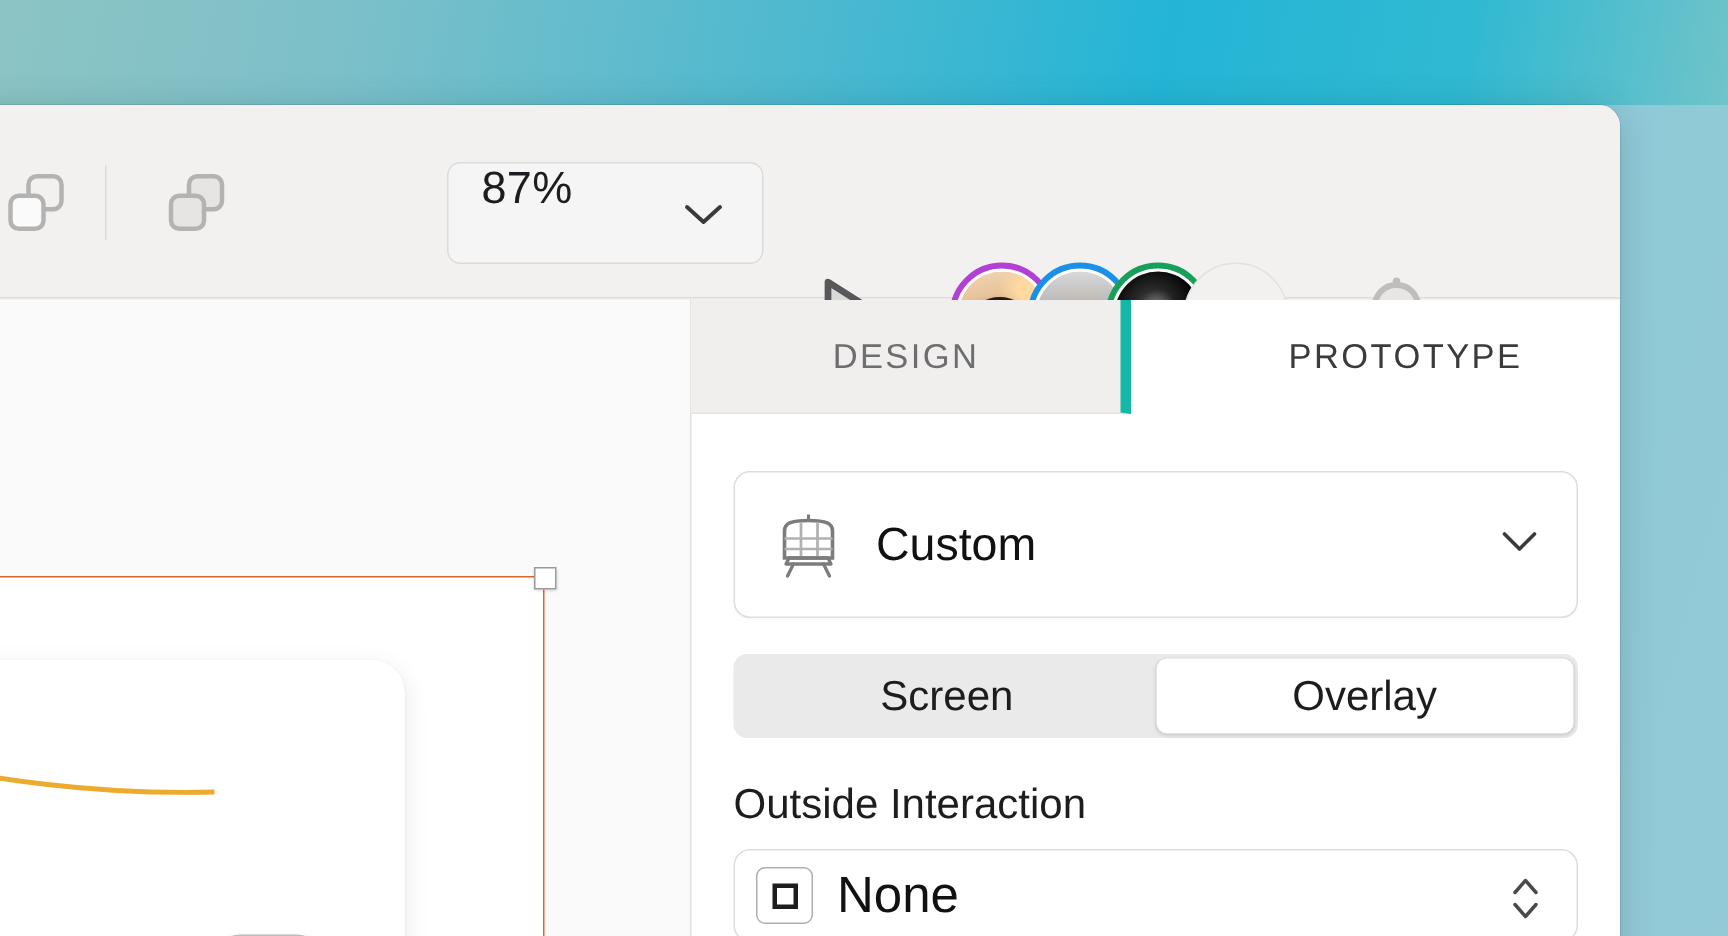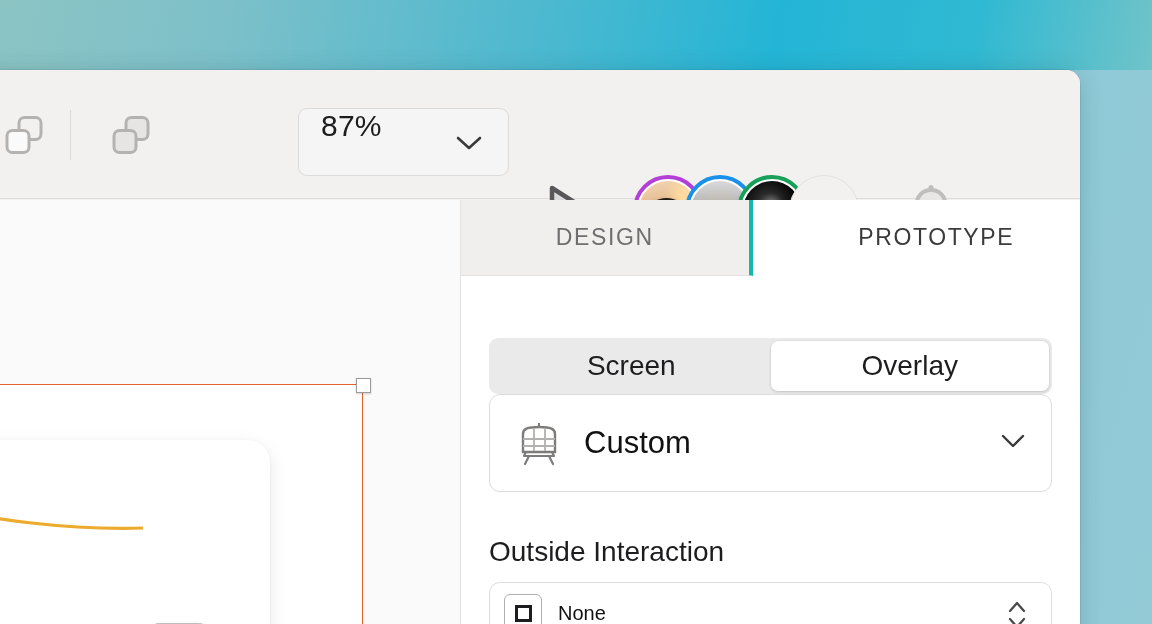--- a/index.html
+++ b/index.html
@@ -166,21 +166,21 @@
     border-left: 1px solid #e3e2e1;
   }
   #tab-bar { position: absolute; left: 0; top: 0; right: 0; height: 76px; display: flex; }
   .tab {
     flex: 1 1 0;
     display: flex; align-items: center; justify-content: center;
     font-size: 23px; letter-spacing: 1.6px;
     color: #6e6e70;
     background: #f0efee;
     border-bottom: 1px solid #e3e2e1;
-    border-right: 4px solid #14b8a6;
+    border-right: 7px solid #14b8a6;
   }
   .tab.active {
     background: #fff;
     color: #3b3b3d;
     border-bottom-color: transparent;
     padding-left: 40px;
   }
   .tab:last-child { border-right: none; }
 
   #panel-body { position: absolute; left: 0; top: 76px; right: 0; bottom: 0; padding: 38px 28px 0 28px; }
@@ -210,40 +210,40 @@
     display: flex; align-items: center; justify-content: center;
     font-size: 28px; color: #1d1d1f;
     border-radius: 7px;
   }
   .mode-option.selected {
     background: #fff;
     box-shadow: 0 1px 3px rgba(0,0,0,.16), 0 0 0 .5px rgba(0,0,0,.04);
   }
 
   #outside-interaction-label {
-    margin-top: 44px;
+    margin-top: 28px;
     font-size: 28px; color: #1d1d1f;
   }
   #outside-interaction-select {
     margin-top: 14px;
     height: 62px;
     background: #fff;
     border: 1px solid #dedddc;
     border-radius: 11px;
     display: flex; align-items: center;
     position: relative;
   }
   #oi-glyph {
     margin-left: 14px;
     width: 38px; height: 38px;
     border: 1.5px solid #b0afae; border-radius: 6px;
     display: flex; align-items: center; justify-content: center;
   }
   #oi-glyph i { width: 17px; height: 17px; border: 3px solid #1d1d1f; display:block; }
-  #oi-value { margin-left: 16px; font-size: 20px; color: #111; text-align: right; }
+  #oi-value { margin-left: 16px; font-size: 34px; color: #111; text-align: right; }
   #oi-stepper { position: absolute; right: 22px; top: 14px; }
 </style>
 </head>
 <body>
 
 <div id="desktop">
   <div id="desktop-bottom"></div>
 </div>
 
 <div id="app-window">
@@ -325,42 +325,42 @@
   </div>
 
   <div id="inspector">
 
     <div id="tab-bar">
       <div class="tab">DESIGN</div>
       <div class="tab active">PROTOTYPE</div>
     </div>
 
     <div id="panel-body">
-
-      <div id="mode-toggle">
-        <div class="mode-option">Screen</div>
-        <div class="mode-option selected">Overlay</div>
-      </div>
 
       <div id="transition-select">
         <span id="transition-icon">
           <svg width="50" height="50" viewBox="0 0 50 50">
             <path d="M25 5 v4" stroke="#7d7c7b" stroke-width="2"></path>
             <path d="M9 16 c0-5 4-7 16-7 s16 2 16 7 v18 H9 z" fill="none" stroke="#7d7c7b" stroke-width="2.4"></path>
             <path d="M9 21 H41 M9 28 H41 M20 10 V34 M31 10 V34" stroke="#b2b1b0" stroke-width="1.8"></path>
             <path d="M12 34 H38 l2 4 H10 z" fill="none" stroke="#7d7c7b" stroke-width="2.2" stroke-linejoin="round"></path>
             <path d="M15 38 L11 46 M35 38 L39 46" stroke="#7d7c7b" stroke-width="2.2" stroke-linecap="round"></path>
           </svg>
         </span>
         <span id="transition-label">Custom</span>
         <svg id="transition-caret" width="28" height="20" viewBox="0 0 28 20">
           <path d="M4 5 L14 15 L24 5" fill="none" stroke="#3a3a3c" stroke-width="2.4" stroke-linecap="round" stroke-linejoin="round"></path>
         </svg>
       </div>
 
+      <div id="mode-toggle">
+        <div class="mode-option">Screen</div>
+        <div class="mode-option selected">Overlay</div>
+      </div>
+
       <div id="outside-interaction-label">Outside Interaction</div>
 
       <div id="outside-interaction-select">
         <span id="oi-glyph">
             <i></i>
           </span>
         <span id="oi-value">None</span>
         <svg id="oi-stepper" width="24" height="36" viewBox="0 0 24 36">
           <path d="M5 14 L12 6 L19 14" fill="none" stroke="#4a4a4c" stroke-width="2.3" stroke-linecap="round" stroke-linejoin="round"></path>
           <path d="M5 22 L12 30 L19 22" fill="none" stroke="#4a4a4c" stroke-width="2.3" stroke-linecap="round" stroke-linejoin="round"></path>

